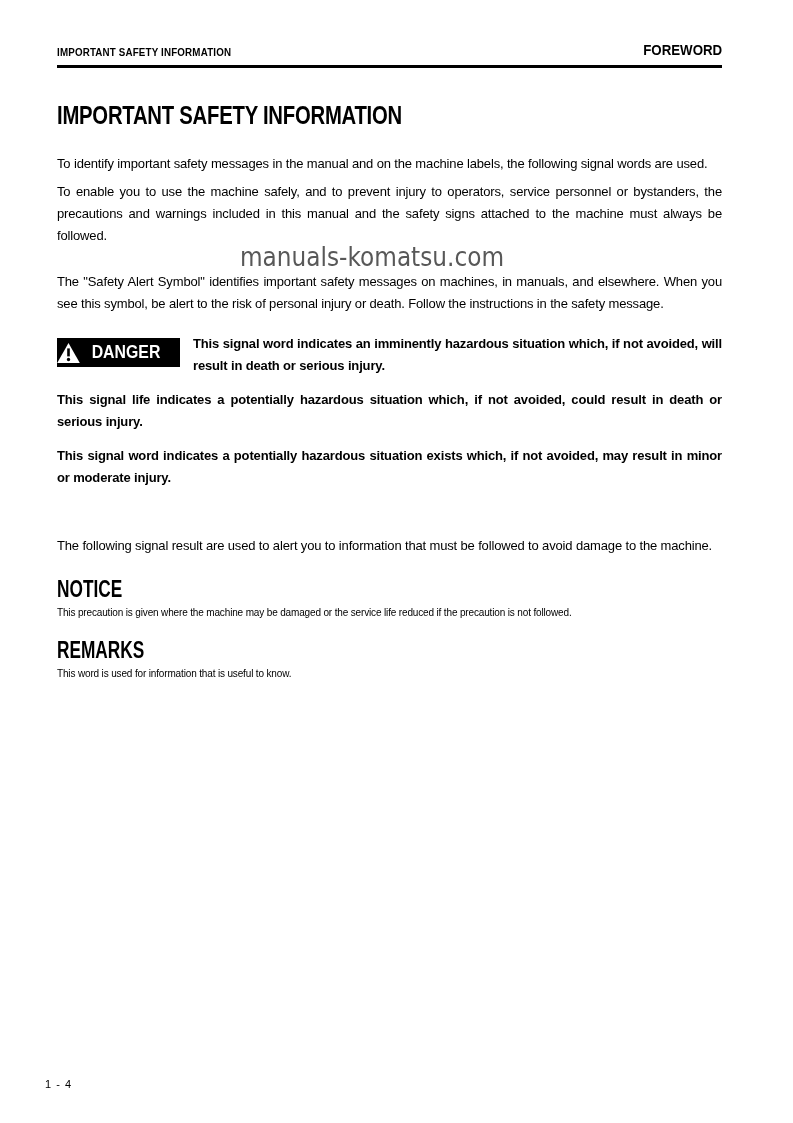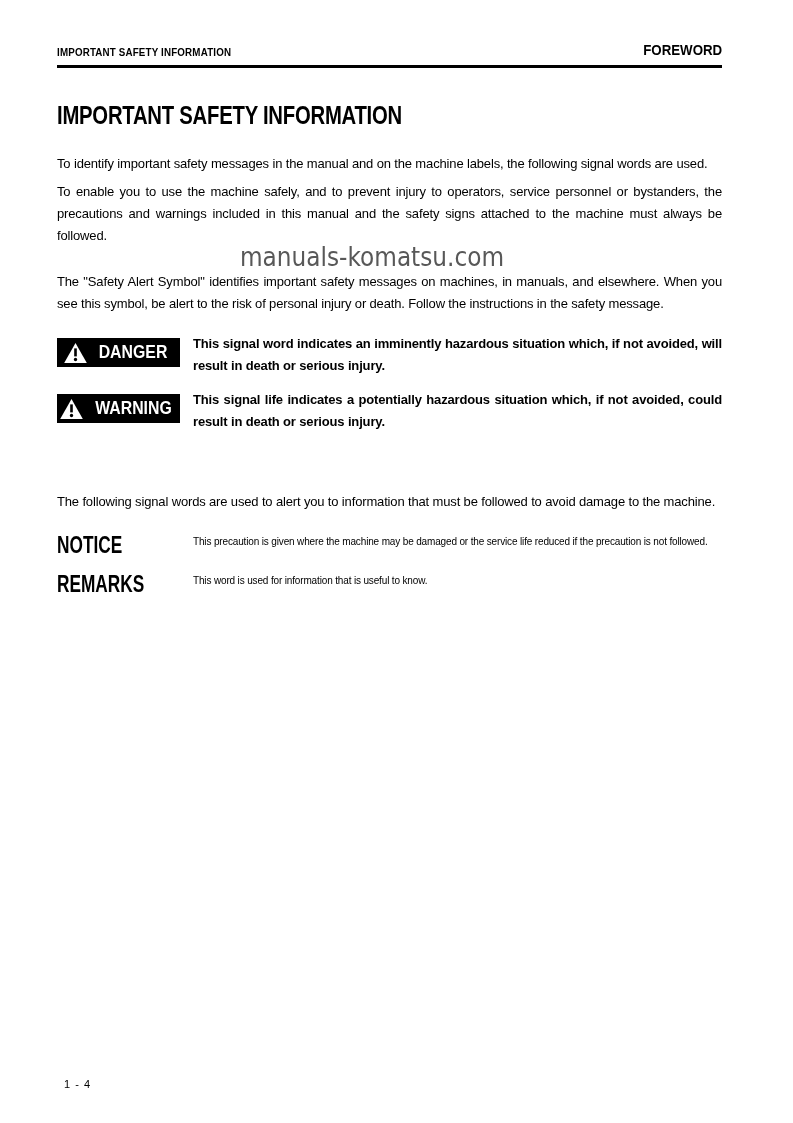--- a/index.html
+++ b/index.html
@@ -98,21 +98,21 @@
     width: 136px;
   }
   .signal-badge {
     width: 123px;
     height: 29px;
     margin-top: 5px;
     background: #000000;
     color: #ffffff;
     display: flex;
     align-items: center;
-    justify-content: center;
+    justify-content: flex-start;
     gap: 7px;
   }
   .badge-label {
     font-weight: bold;
     font-size: 18px;
     letter-spacing: 0;
     transform: scaleX(0.88);
     transform-origin: center;
     white-space: nowrap;
   }
@@ -125,20 +125,21 @@
     text-align: justify;
     font-weight: bold;
   }
   
   .damage-note { margin-top: 46px; }
   
   .info-section { margin-top: 18px; }
   .info-row {
     display: flex;
     align-items: flex-start;
+    flex-direction: column;
   }
   .info-row + .info-row { margin-top: 12px; }
   .info-label {
     flex: none;
     width: 136px;
     font-size: 23px;
     font-weight: bold;
     line-height: 26px;
     padding-top: 1px;
     transform: scaleX(0.75);
@@ -148,21 +149,21 @@
   .info-desc {
     flex: 1;
     font-size: 10px;
     line-height: 22px;
     letter-spacing: -0.15px;
     text-align: justify;
   }
   
   .page-footer {
     position: absolute;
-    left: 64px;
+    left: 45px;
     top: 1078px;
     font-size: 11px;
     letter-spacing: 1px;
   }
 </style>
 </head>
 <body>
 
 <div class="page">
 
@@ -193,39 +194,30 @@
               <rect x="11.5" y="6.2" width="3" height="9.2" fill="#000000"></rect>
               <circle cx="13" cy="19" r="1.9" fill="#000000"></circle>
             </svg>
             <span class="badge-label">DANGER</span>
           </div>
         </div>
         <div class="signal-desc">This signal word indicates an imminently hazardous situation which, if not avoided, will result in death or serious injury.</div>
       </div>
 
       <div class="signal-row">
-        <div class="signal-badge-col">
-          <div class="signal-badge">
-            <svg class="alert-icon" viewBox="0 0 26 23" width="23" height="20">
-              <path d="M13 0 L26 23 H0 Z" fill="#ffffff"></path>
-              <rect x="11.5" y="6.2" width="3" height="9.2" fill="#000000"></rect>
-              <circle cx="13" cy="19" r="1.9" fill="#000000"></circle>
-            </svg>
-            <span class="badge-label">WARNING</span>
-          </div>
-        </div>
         <div class="signal-desc">This signal life indicates a potentially hazardous situation which, if not avoided, could result in death or serious injury.</div>
       </div>
 
       <div class="signal-row">
+        <div class="signal-desc">This signal word indicates a potentially hazardous situation exists which, if not avoided, may result in minor or moderate injury.</div>
       </div>
 
     </div>
 
-    <p class="body-par damage-note">The following signal words are used to alert you to information that must be followed to avoid damage to the machine.</p>
+    <p class="body-par damage-note">The following signal result are used to alert you to information that must be followed to avoid damage to the machine.</p>
 
     <div class="info-section">
 
       <div class="info-row">
         <div class="info-label">NOTICE</div>
         <div class="info-desc">This precaution is given where the machine may be damaged or the service life reduced if the precaution is not followed.</div>
       </div>
 
       <div class="info-row">
         <div class="info-label">REMARKS</div>

